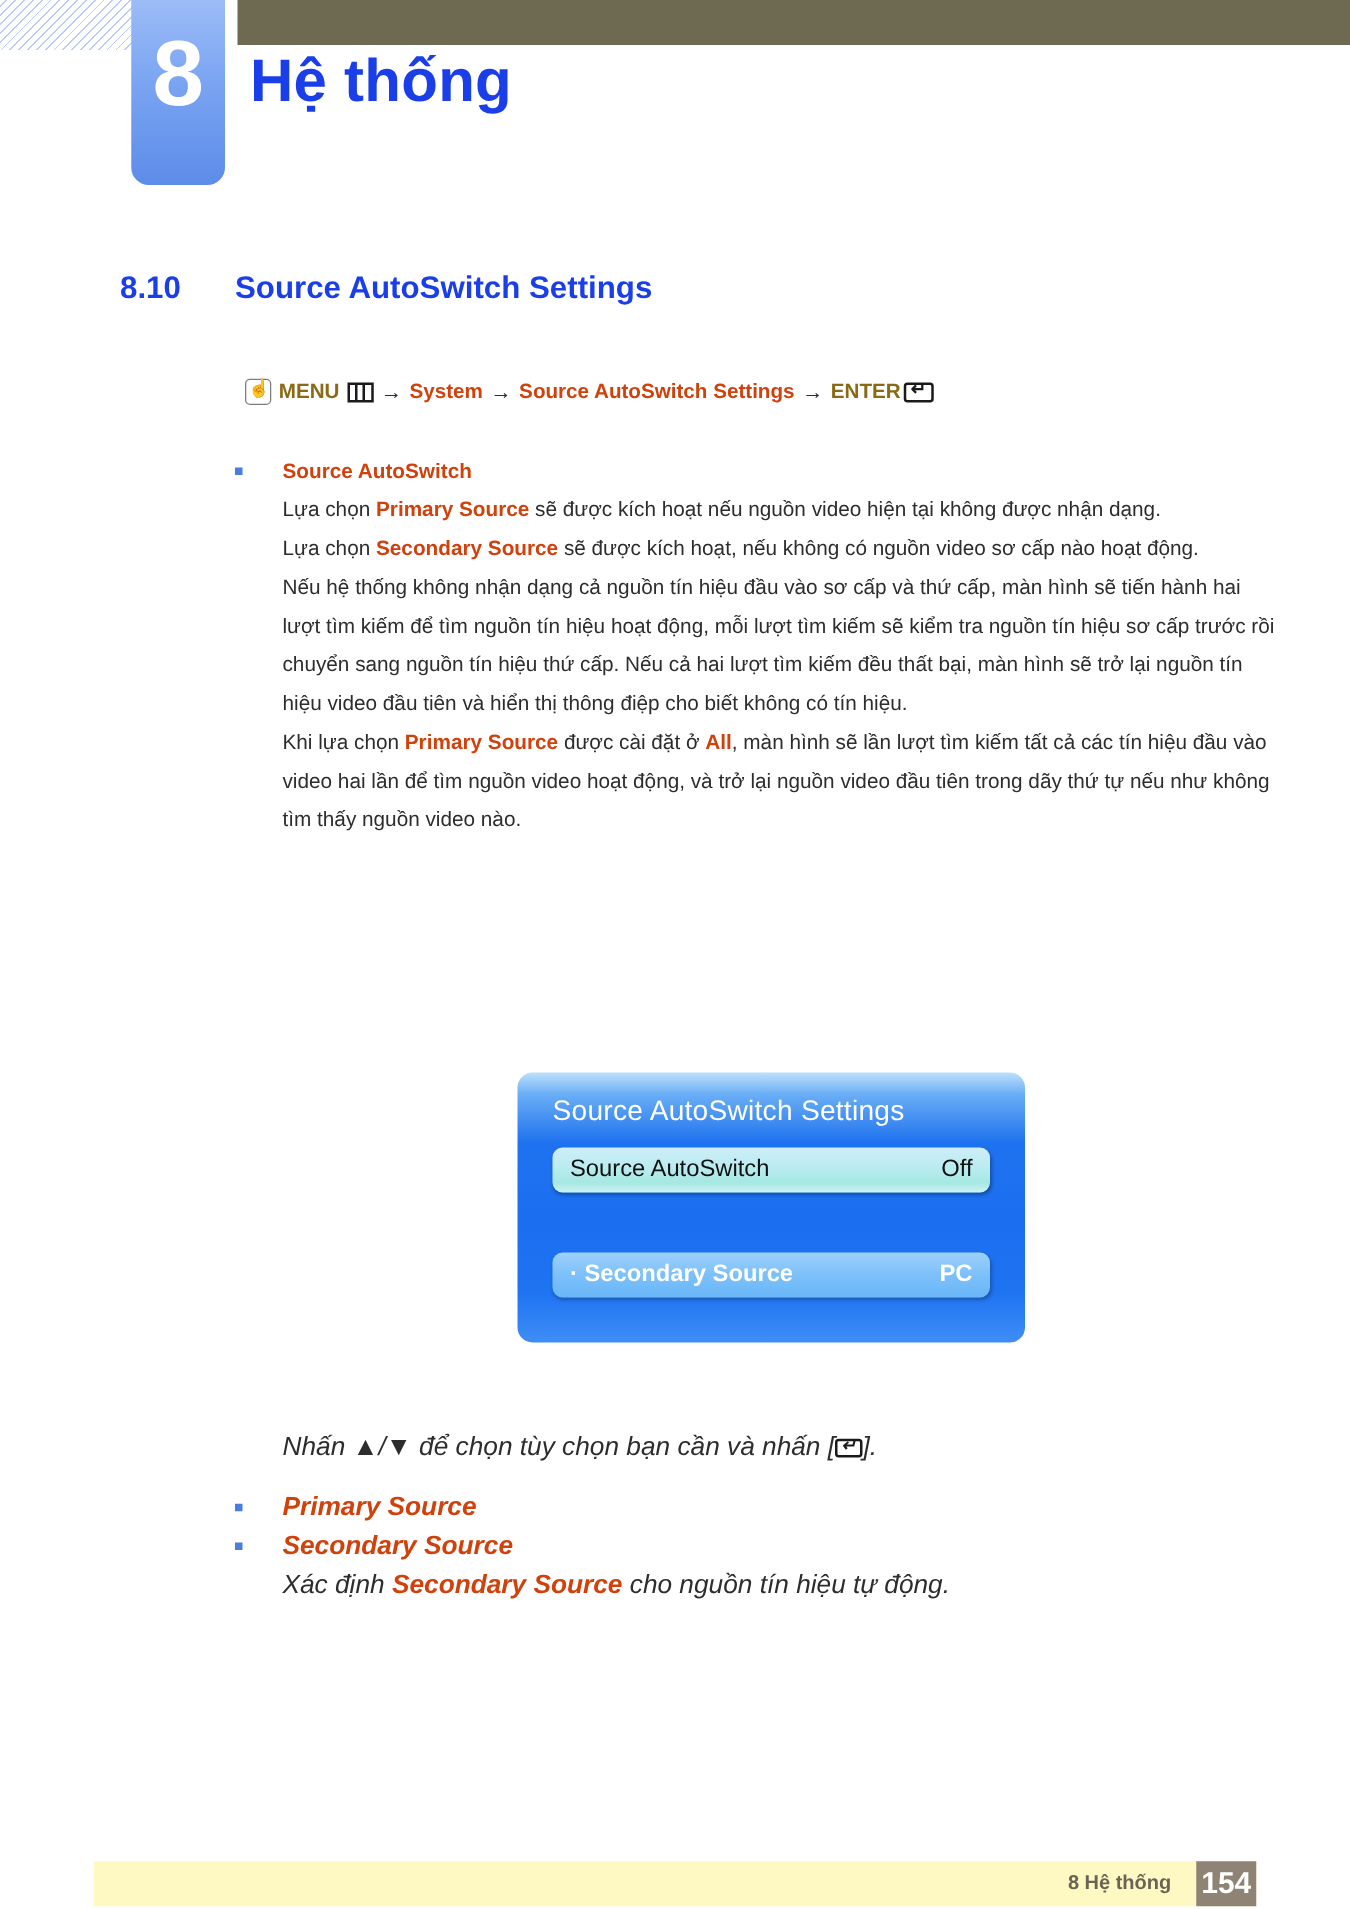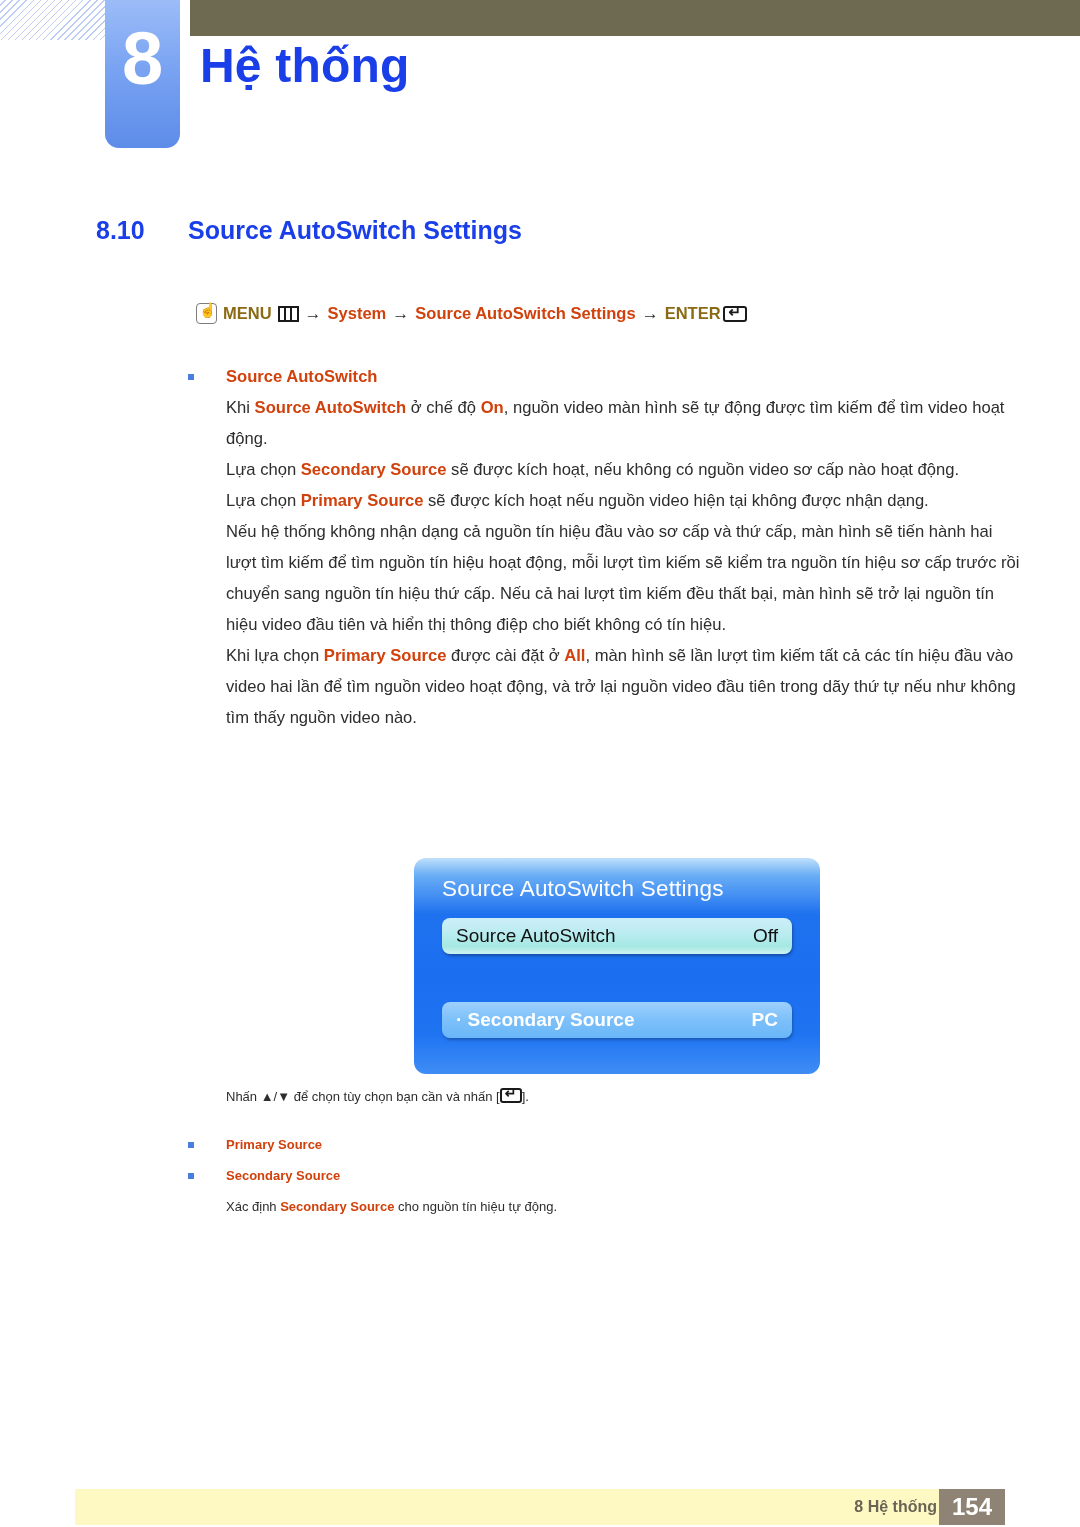--- a/index.html
+++ b/index.html
@@ -246,26 +246,27 @@
     top: 144px;
     background: linear-gradient(180deg, #9ed0fb 0%, #7cc0fa 50%, #69b6f8 100%);
     color: #ffffff;
     box-shadow: 1px 2px 3px rgba(0,0,0,0.25);
     font-weight: bold;
   }
 
   
   .after-osd {
     position: absolute;
-    top: 1081px;
+    top: 1142px;
     left: 182px;
     width: 840px;
-    font-size: 13px;
+    font-size: 21px;
     color: #2d2d2d;
     line-height: 31px;
+    font-style: italic;
   }
   .inline-enter {
     display: inline-block;
     width: 22px; height: 15px;
     border: 2px solid #1a1a1a;
     border-radius: 3px;
     box-sizing: border-box;
     position: relative;
     vertical-align: -2px;
     background: #fff;
@@ -295,21 +296,21 @@
     top: 9px;
     font-size: 16px;
     font-weight: bold;
     color: #6b6455;
     white-space: nowrap;
   }
   .page-box {
     position: absolute;
     right: 0px;
     top: 0px;
-    width: 66px;
+    width: 48px;
     height: 36px;
     background: #8e8374;
     color: #ffffff;
     font-size: 24px;
     font-weight: bold;
     display: flex;
     align-items: center;
     justify-content: center;
   }
 </style>
@@ -346,30 +347,27 @@
 <div class="content">
 
 
   <div class="gap"></div>
 
   <div class="blk bullet-row">
     <span class="bullet"></span>
     <span class="bold-red-head">Source AutoSwitch</span>
   </div>
 
+
   <div class="para">
-    <span>Khi </span><span class="bold-red">Source AutoSwitch</span><span> ở chế độ </span><span class="bold-red">On</span><span>, nguồn video màn hình sẽ tự động được tìm kiếm để tìm video hoạt động.</span>
+    <span>Lựa chọn </span><span class="bold-red">Primary Source</span><span> sẽ được kích hoạt nếu nguồn video hiện tại không được nhận dạng.</span>
   </div>
 
   <div class="para">
     <span>Lựa chọn </span><span class="bold-red">Secondary Source</span><span> sẽ được kích hoạt, nếu không có nguồn video sơ cấp nào hoạt động.</span>
-  </div>
-
-  <div class="para">
-    <span>Lựa chọn </span><span class="bold-red">Primary Source</span><span> sẽ được kích hoạt nếu nguồn video hiện tại không được nhận dạng.</span>
   </div>
 
   <div class="para">Nếu hệ thống không nhận dạng cả nguồn tín hiệu đầu vào sơ cấp và thứ cấp, màn hình sẽ tiến hành hai lượt tìm kiếm để tìm nguồn tín hiệu hoạt động, mỗi lượt tìm kiếm sẽ kiểm tra nguồn tín hiệu sơ cấp trước rồi chuyển sang nguồn tín hiệu thứ cấp. Nếu cả hai lượt tìm kiếm đều thất bại, màn hình sẽ trở lại nguồn tín hiệu video đầu tiên và hiển thị thông điệp cho biết không có tín hiệu.</div>
 
   <div class="para">
     <span>Khi lựa chọn </span><span class="bold-red">Primary Source</span><span> được cài đặt ở </span><span class="bold-red">All</span><span>, màn hình sẽ lần lượt tìm kiếm tất cả các tín hiệu đầu vào video hai lần để tìm nguồn video hoạt động, và trở lại nguồn video đầu tiên trong dãy thứ tự nếu như không tìm thấy nguồn video nào.</span>
   </div>
 
 </div>
 

